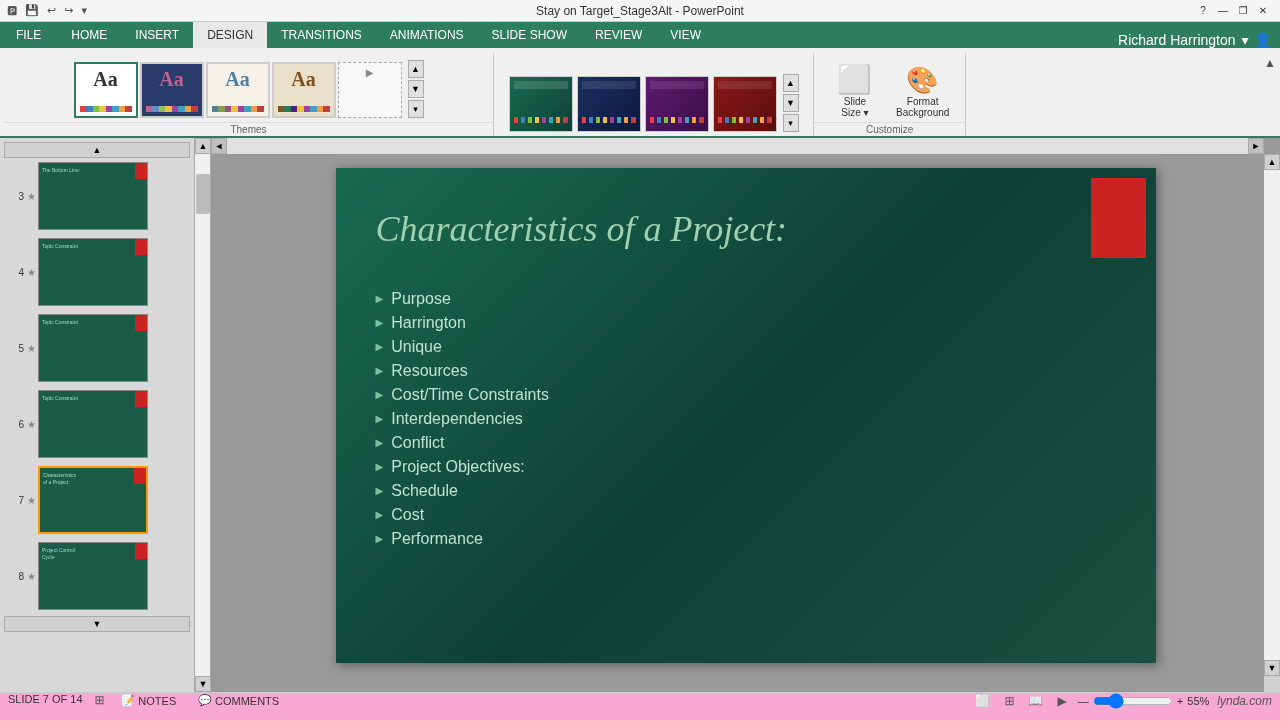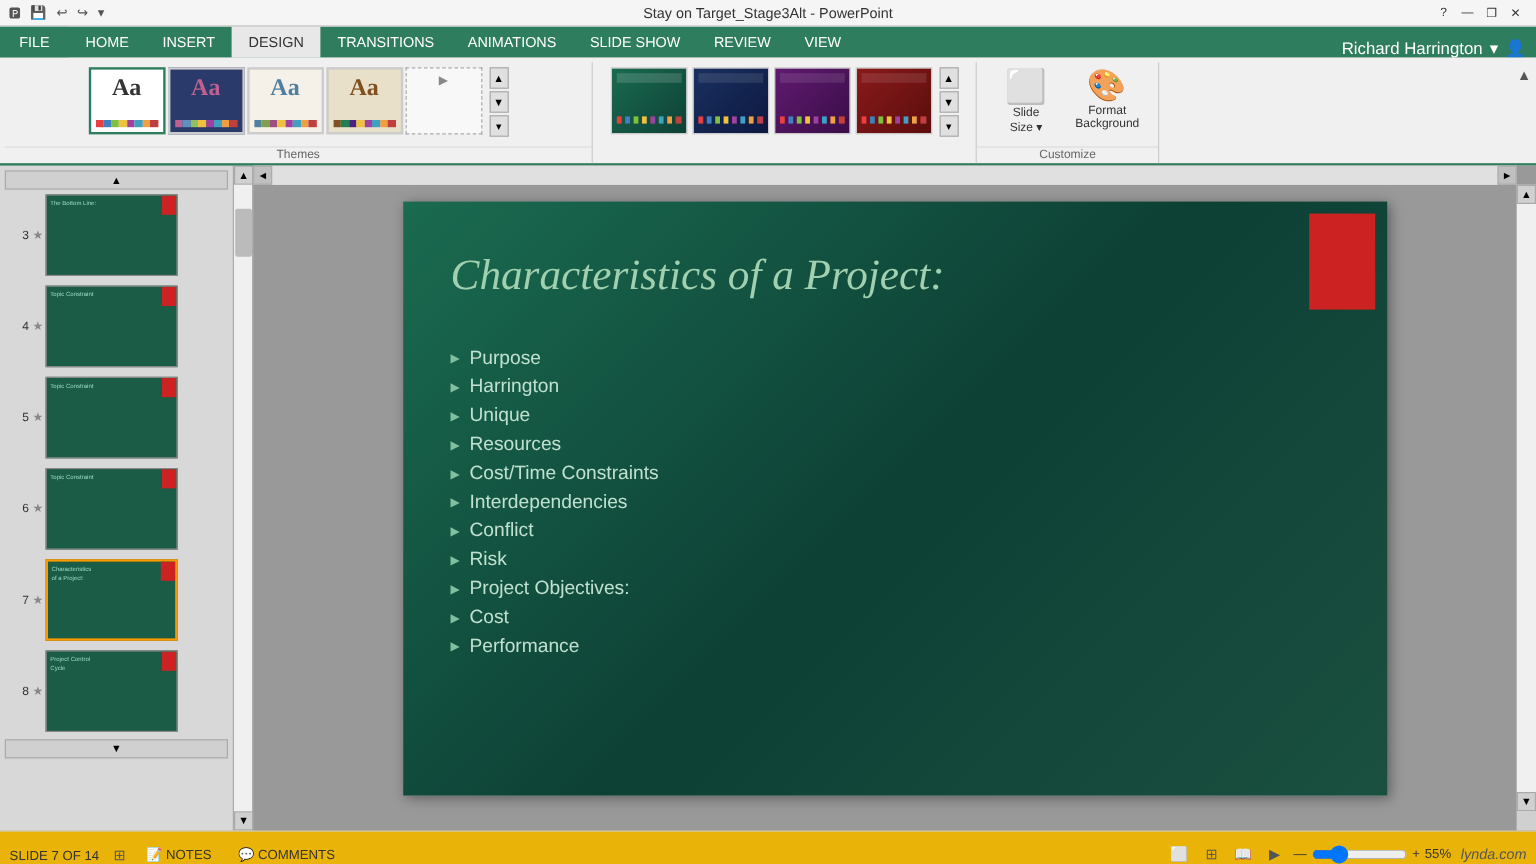--- a/index.html
+++ b/index.html
@@ -204,24 +204,24 @@
     #main-slide .bullet-list li::before {
       content: '▶';
       font-size: 10px;
       color: #80c0a0;
       flex-shrink: 0;
     }
 
     
     #status-bar {
       height: 28px;
-      background: #eab308;
+      background: #f9a8d4;
       border-top: 1px solid #ccc;
       display: flex;
-      align-items: flex-end;
+      align-items: flex-start;
       padding: 0 8px;
       gap: 12px;
     }
     #status-bar .slide-info { font-size: 11px; color: #333; }
     #status-bar .notes-btn, #status-bar .comments-btn {
       display: flex; align-items: center; gap: 3px; font-size: 11px; color: #333; cursor: pointer; padding: 1px 5px;
     }
     #status-bar .right-controls { margin-left: auto; display: flex; align-items: center; gap: 8px; }
     #status-bar .view-btn { font-size: 12px; cursor: pointer; color: #555; padding: 1px 3px; }
     #status-bar .zoom-info { font-size: 11px; color: #333; display: flex; align-items: center; gap: 4px; }
@@ -232,21 +232,21 @@
 
     .group-wrapper {
       display: flex;
       flex-direction: column;
       border-right: 1px solid #ccc;
       align-items: center;
     }
     .group-content {
       display: flex;
       flex: 1;
-      align-items: flex-start;
+      align-items: flex-end;
       padding: 4px 6px;
       gap: 4px;
     }
     .group-label-bar {
       width: 100%;
       text-align: center;
       font-size: 10px;
       color: #666;
       padding: 1px 0;
       border-top: 1px solid #ddd;
@@ -539,22 +539,22 @@
       <div class="red-box"></div>
       <div class="slide-title">Characteristics of a Project:</div>
       <ul class="bullet-list">
         <li>Purpose</li>
         <li>Harrington</li>
         <li>Unique</li>
         <li>Resources</li>
         <li>Cost/Time Constraints</li>
         <li>Interdependencies</li>
         <li>Conflict</li>
-        <li>Risk</li>
         <li>Project Objectives:</li>
+        <li>Schedule</li>
         <li>Cost</li>
         <li>Performance</li>
       </ul>
     </div>
 
     <div style="position:absolute; top:16px; right:0; bottom:0; width:16px; background:#e0e0e0; display:flex; flex-direction:column;">
       <button style="width:16px; height:16px; font-size:9px; background:#d0d0d0; border:1px solid #aaa; cursor:pointer;">▲</button>
       <div style="flex:1; background:#f0f0f0;"></div>
       <button style="width:16px; height:16px; font-size:9px; background:#d0d0d0; border:1px solid #aaa; cursor:pointer;">▼</button>
       <div style="width:16px; height:16px; background:#d0d0d0;"></div>

